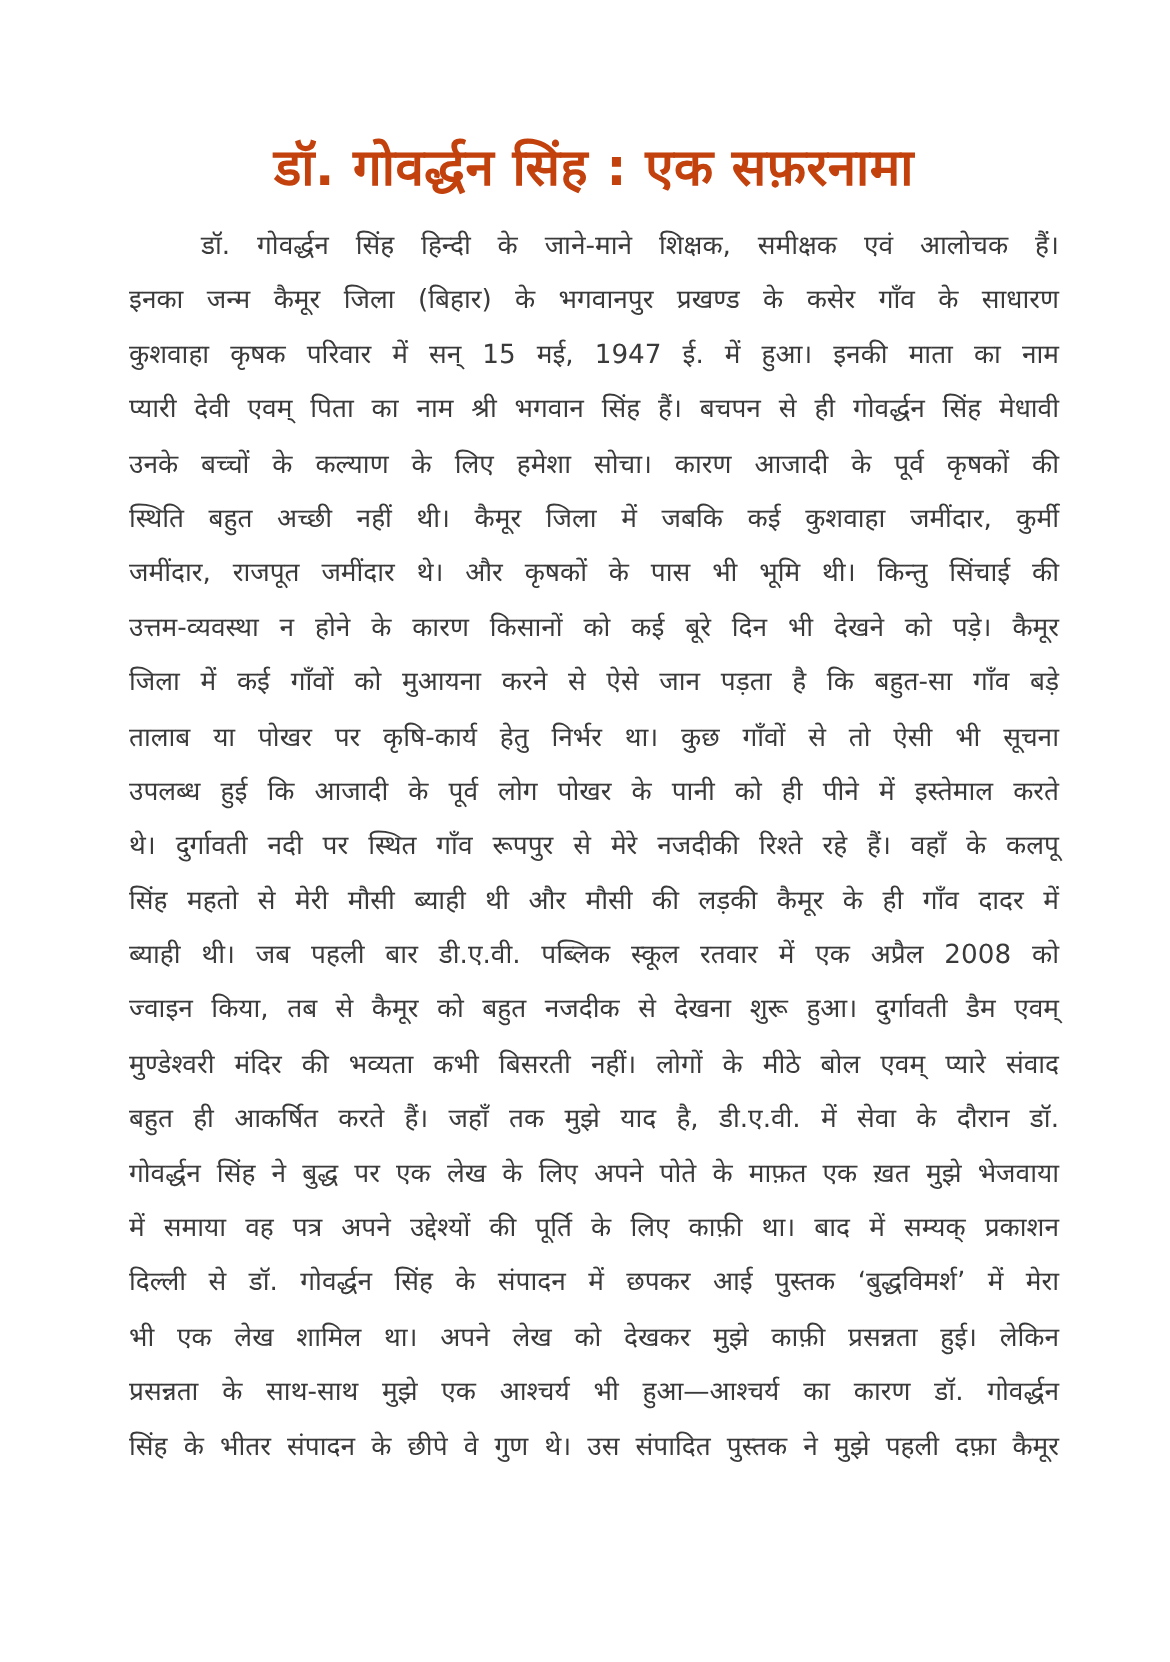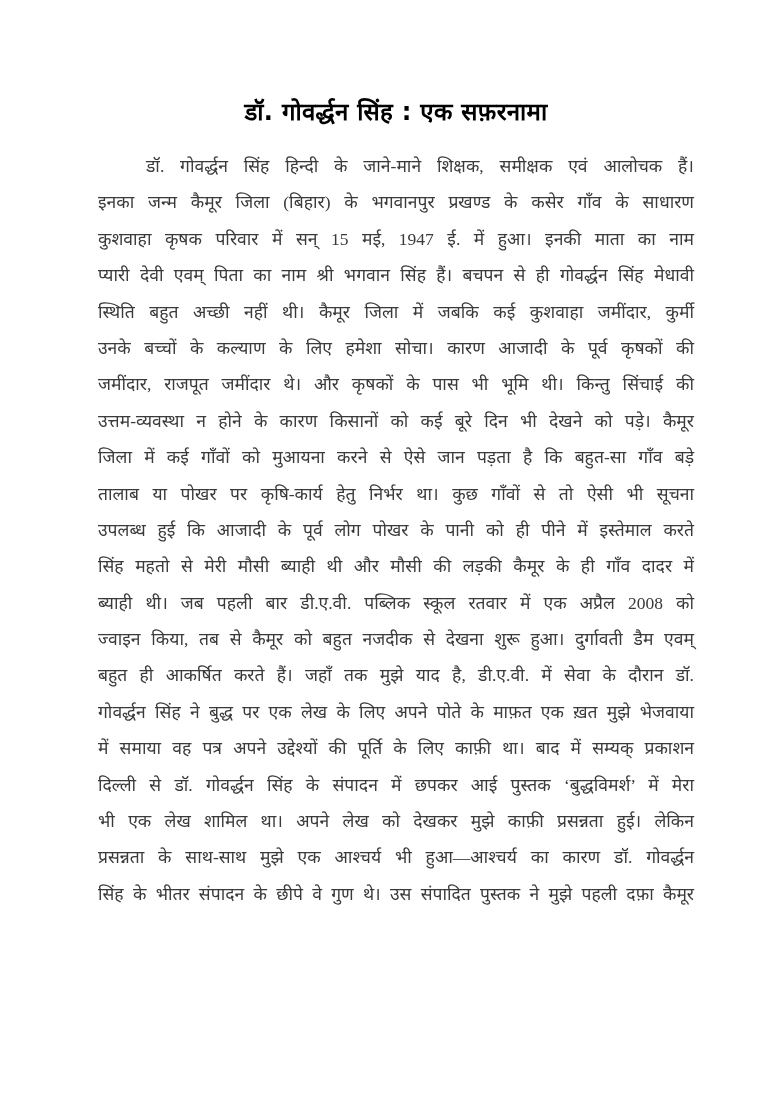--- a/index.html
+++ b/index.html
@@ -16,30 +16,29 @@
     color: #3a3a3a;
   }
   .page {
     position: absolute;
     left: 82px;
     top: 92px;
     width: 628px;
   }
   .title {
     text-align: center;
-    font-size: 24px;
+    font-size: 34px;
     font-weight: bold;
-    color: #000000;
+    color: #c2410c;
     margin: 0 0 14px 0;
     line-height: 40px;
     letter-spacing: 0.3px;
   }
   .body-text {
-    margin: 16px;
-    font-family: Liberation Serif, serif;
+    margin: 4px;
   }
   .line {
     display: block;
     font-size: 17.5px;
     line-height: 36.4px;
     height: 36.4px;
     white-space: nowrap;
     text-align: justify;
     text-align-last: justify;
     overflow: visible;
@@ -54,30 +53,32 @@
 </head>
 <body>
 
 <div class="page">
   <h1 class="title">डॉ. गोवर्द्धन सिंह : एक सफ़रनामा</h1>
   <div class="body-text">
     <span class="line first">डॉ. गोवर्द्धन सिंह हिन्दी के जाने-माने शिक्षक, समीक्षक एवं आलोचक हैं।</span>
     <span class="line">इनका जन्म कैमूर जिला (बिहार) के भगवानपुर प्रखण्ड के कसेर गाँव के साधारण</span>
     <span class="line">कुशवाहा कृषक परिवार में सन् 15 मई, 1947 ई. में हुआ। इनकी माता का नाम</span>
     <span class="line">प्यारी देवी एवम् पिता का नाम श्री भगवान सिंह हैं। बचपन से ही गोवर्द्धन सिंह मेधावी</span>
+    <span class="line">उनके बच्चों के कल्याण के लिए हमेशा सोचा। कारण आजादी के पूर्व कृषकों की</span>
     <span class="line">स्थिति बहुत अच्छी नहीं  थी। कैमूर जिला में जबकि कई कुशवाहा जमींदार, कुर्मी</span>
-    <span class="line">उनके बच्चों के कल्याण के लिए हमेशा सोचा। कारण आजादी के पूर्व कृषकों की</span>
     <span class="line">जमींदार, राजपूत जमींदार थे। और कृषकों के पास भी भूमि  थी। किन्तु सिंचाई की</span>
     <span class="line">उत्तम-व्यवस्था न होने के कारण किसानों को कई बूरे दिन भी देखने को पड़े। कैमूर</span>
     <span class="line">जिला में कई गाँवों को मुआयना करने से ऐसे जान पड़ता है कि बहुत-सा गाँव बड़े</span>
     <span class="line">तालाब या पोखर पर कृषि-कार्य हेतु निर्भर था। कुछ गाँवों से तो ऐसी भी सूचना</span>
     <span class="line">उपलब्ध हुई कि आजादी के पूर्व लोग पोखर के पानी को ही पीने में इस्तेमाल करते</span>
+    <span class="line">थे। दुर्गावती नदी पर स्थित गाँव रूपपुर से मेरे नजदीकी रिश्ते रहे हैं। वहाँ के कलपू</span>
     <span class="line">सिंह महतो से मेरी मौसी ब्याही थी और मौसी की लड़की कैमूर के ही गाँव दादर में</span>
     <span class="line">ब्याही थी। जब पहली बार डी.ए.वी. पब्लिक स्कूल रतवार में एक अप्रैल 2008 को</span>
     <span class="line">ज्वाइन किया, तब से कैमूर को बहुत नजदीक से देखना शुरू हुआ। दुर्गावती डैम एवम्</span>
+    <span class="line">मुण्डेश्वरी मंदिर की भव्यता कभी बिसरती नहीं। लोगों के मीठे बोल एवम् प्यारे संवाद</span>
     <span class="line">बहुत ही आकर्षित करते हैं। जहाँ तक मुझे याद है, डी.ए.वी. में सेवा के दौरान डॉ.</span>
     <span class="line">गोवर्द्धन सिंह ने बुद्ध पर एक लेख के लिए अपने पोते के माफ़त एक ख़त मुझे भेजवाया</span>
     <span class="line">में समाया वह पत्र अपने उद्देश्यों की पूर्ति के लिए काफ़ी था। बाद में सम्यक् प्रकाशन</span>
     <span class="line">दिल्ली से डॉ. गोवर्द्धन सिंह के संपादन में छपकर आई पुस्तक ‘बुद्धविमर्श’ में मेरा</span>
     <span class="line">भी एक लेख शामिल था। अपने लेख को देखकर मुझे काफ़ी प्रसन्नता हुई। लेकिन</span>
     <span class="line">प्रसन्नता के साथ-साथ मुझे एक आश्चर्य भी हुआ—आश्चर्य का कारण डॉ. गोवर्द्धन</span>
     <span class="line last">सिंह के भीतर संपादन के छीपे वे गुण थे। उस संपादित पुस्तक ने मुझे पहली दफ़ा कैमूर</span>
   </div>
 </div>
 

